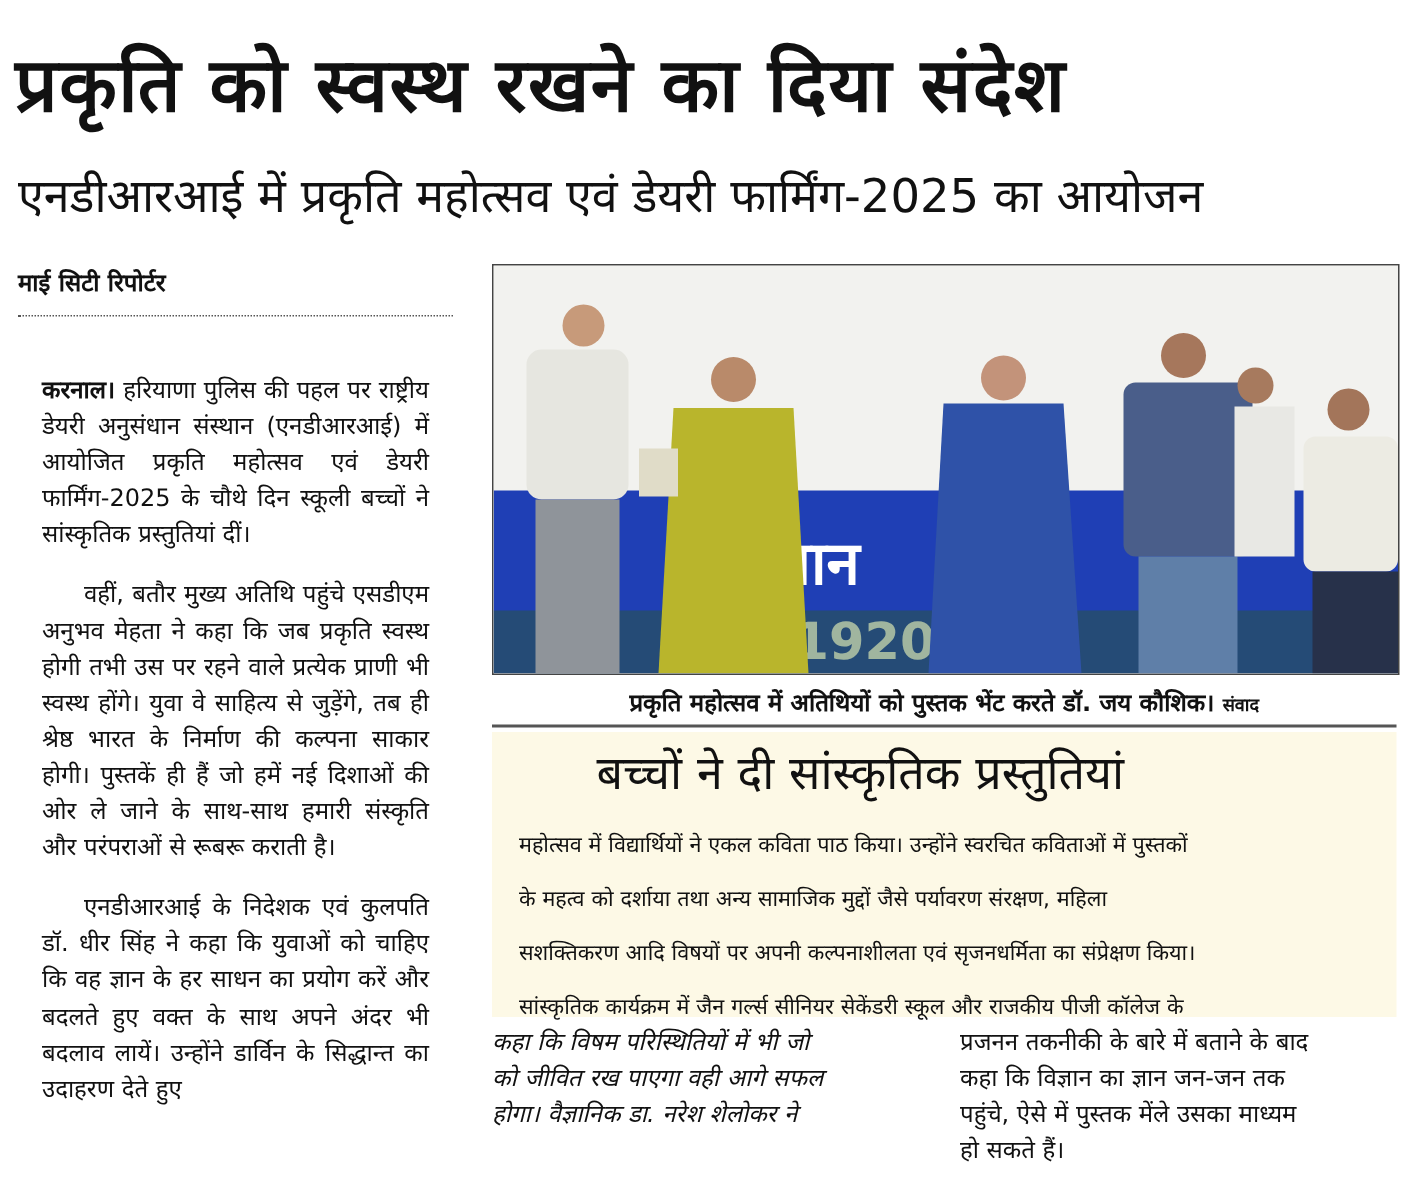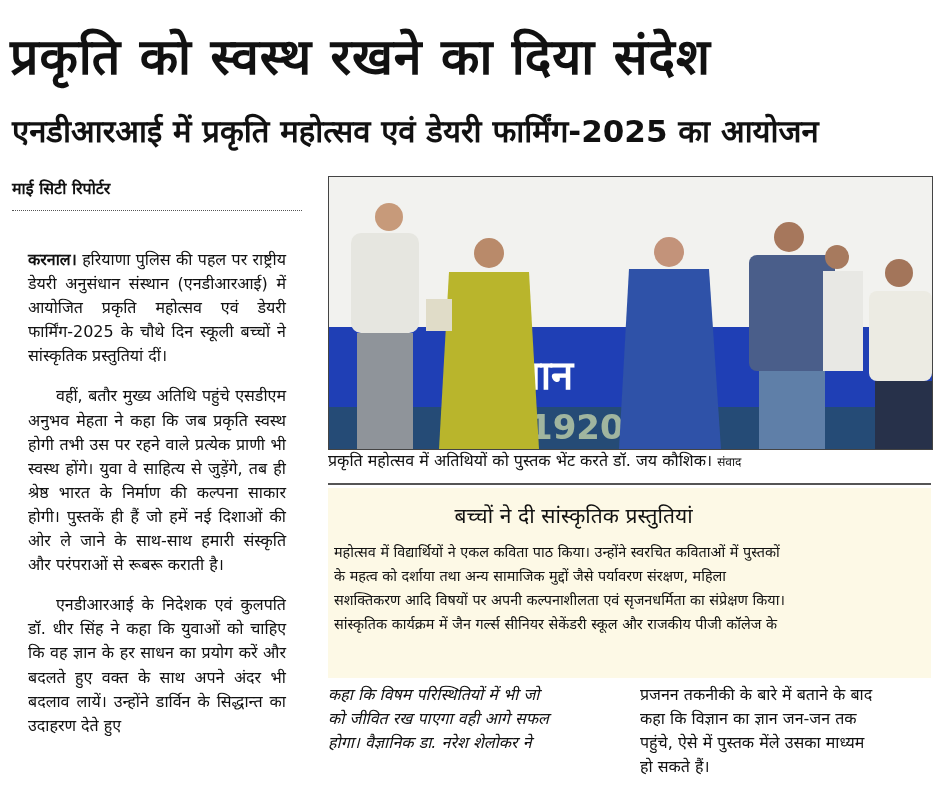--- a/index.html
+++ b/index.html
@@ -7,60 +7,60 @@
     width: 943px; height: 802px; overflow: hidden; background: #ffffff; color: #111;
     font-family: "DejaVu Sans", sans-serif; position: relative;
   }
   .headline {
     position: absolute; left: 10px; top: 22px; width: 925px;
     font-size: 50px; font-weight: bold; line-height: 70px; letter-spacing: 1px;
     white-space: nowrap; text-align: left;
   }
   .subhead {
     position: absolute; left: 12px; top: 108px; width: 925px;
-    font-size: 31px; font-weight: bold; line-height: 46px; white-space: nowrap;
+    font-size: 31px; font-weight: normal; line-height: 46px; white-space: nowrap;
   }
   .byline {
     position: absolute; left: 12px; top: 176px; width: 290px;
     font-size: 16px; font-weight: bold; line-height: 26px;
     border-bottom: 1px dotted #555; padding-bottom: 8px;
   }
   .col-left {
     position: absolute; left: 12px; top: 232px; width: 290px;
     font-size: 16px; line-height: 24.1px; text-align: justify;
   }
   .col-left p { margin: 16px; }
   .col-left p.indent { text-indent: 28px; }
   .dateline { font-weight: bold; }
   .photo {
     position: absolute; left: 328px; top: 176px; width: 603px; height: 272px;
     border: 1px solid #444; overflow: hidden; background: #f4f4f2;
   }
   .photo svg { display: block; }
   .caption {
     position: absolute; left: 328px; top: 452px; width: 603px;
-    text-align: left; font-size: 16px; font-weight: normal; line-height: 17px;
+    text-align: center; font-size: 16px; font-weight: bold; line-height: 34px;
   }
   .caption .credit { font-size: 12px; }
   .rule {
     position: absolute; left: 328px; top: 483px; width: 603px; height: 2px; background: #555;
   }
   .box {
     position: absolute; left: 328px; top: 488px; width: 603px; height: 190px;
     background: #fdf9e6;
   }
   .box-title {
     position: absolute; left: 0; top: 6px; width: 491px; text-align: center;
-    font-size: 21px; line-height: 44px;
+    font-size: 31px; line-height: 44px;
   }
   .box-body {
     position: absolute; left: 6px; top: 52px; width: 594px;
     font-size: 14.4px; line-height: 24px; white-space: nowrap;
   }
-  .box-body div { margin: 0; }
+  .box-body div { margin: 12px; }
   .col-mid {
     position: absolute; left: 328px; top: 683px; width: 290px;
     font-size: 16px; line-height: 24.1px; text-align: justify; font-style: italic;
   }
   .col-right {
     position: absolute; left: 640px; top: 683px; width: 292px;
     font-size: 16px; line-height: 24.1px; text-align: justify;
   }
   .col-mid div, .col-right div { white-space: nowrap; }
 </style>

